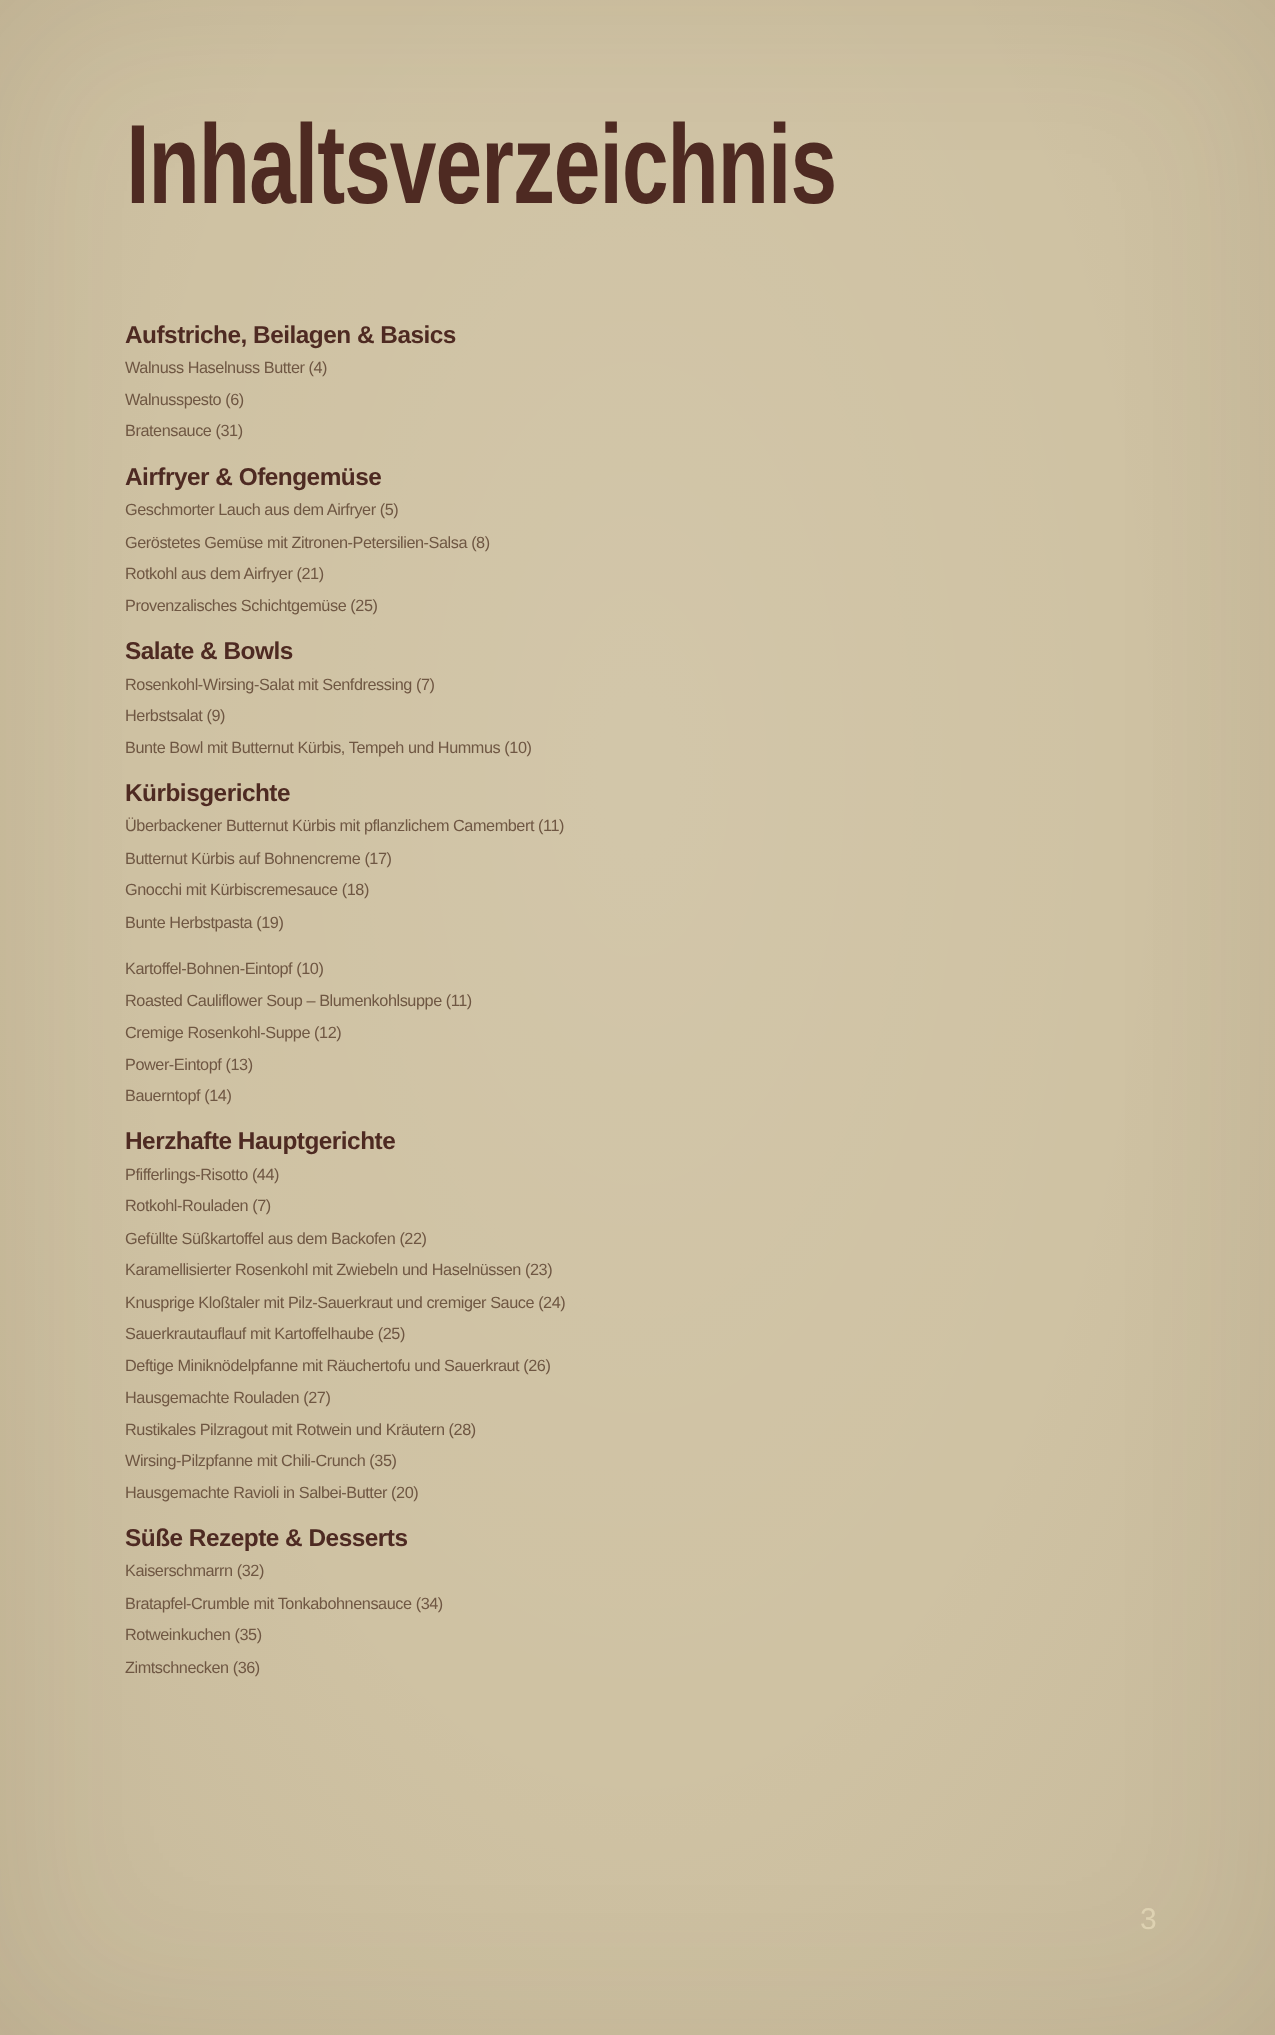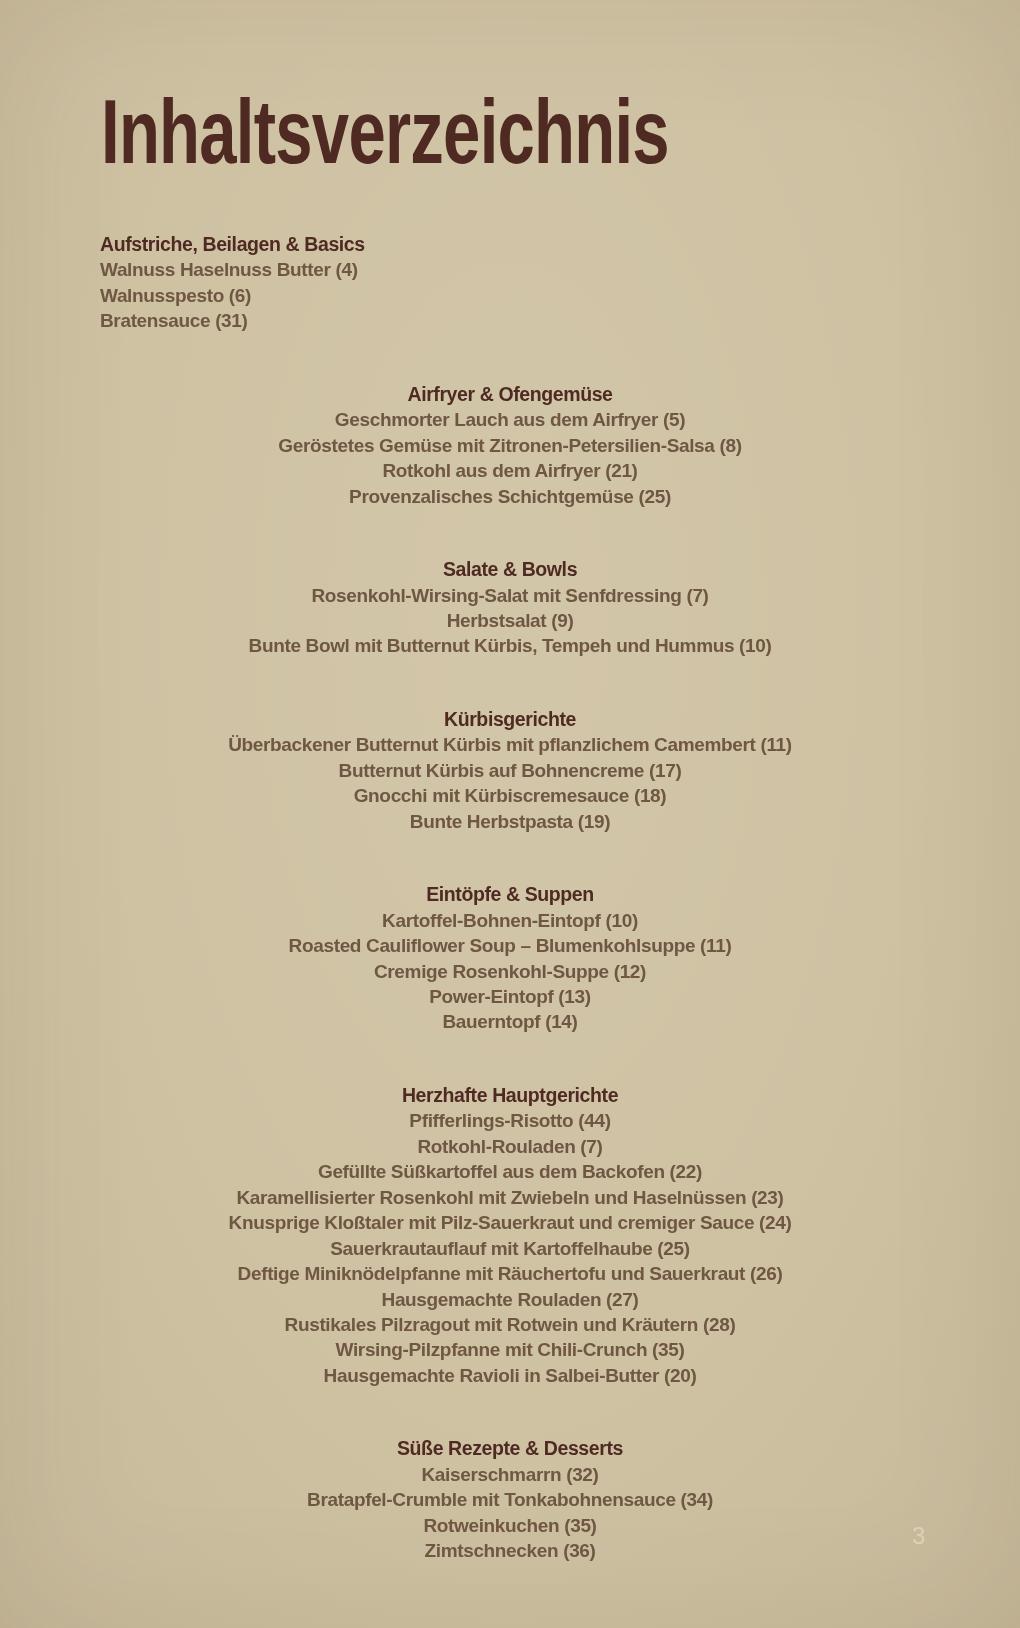--- a/index.html
+++ b/index.html
@@ -30,36 +30,36 @@
     font-weight: 700;
     letter-spacing: -1px;
     color: var(--heading, #4e2a22);
     transform: scaleX(0.745);
     transform-origin: 0 0;
     white-space: nowrap;
   }
   .toc {
     position: absolute;
     left: 100px;
-    top: 232px;
+    top: 256px;
     width: 820px;
   }
-  .section + .section { margin-top: 48px; text-align: center; }
+  .section + .section { margin-top: 12px; }
   .heading {
     font-size: 19.5px;
     line-height: 25.45px;
     font-weight: 700;
     letter-spacing: -0.4px;
     color: var(--heading, #4e2a22);
     white-space: nowrap;
   }
   .item {
-    font-size: 19px;
+    font-size: 13px;
     line-height: 25.45px;
-    font-weight: 700;
+    font-weight: 400;
     letter-spacing: -0.35px;
     color: var(--body, #6f5743);
     white-space: nowrap;
   }
   .pagenum {
     position: absolute;
     left: 912px;
     top: 1524px;
     font-size: 24px;
     line-height: 24px;
@@ -93,21 +93,20 @@
         <div class="item">Bunte Bowl mit Butternut Kürbis, Tempeh und Hummus (10)</div>
       </section>
       <section class="section">
         <div class="heading">Kürbisgerichte</div>
         <div class="item">Überbackener Butternut Kürbis mit pflanzlichem Camembert (11)</div>
         <div class="item">Butternut Kürbis auf Bohnencreme (17)</div>
         <div class="item">Gnocchi mit Kürbiscremesauce (18)</div>
         <div class="item">Bunte Herbstpasta (19)</div>
       </section>
       <section class="section">
-        <div class="heading">Eintöpfe &amp; Suppen</div>
         <div class="item">Kartoffel-Bohnen-Eintopf (10)</div>
         <div class="item">Roasted Cauliflower Soup – Blumenkohlsuppe (11)</div>
         <div class="item">Cremige Rosenkohl-Suppe (12)</div>
         <div class="item">Power-Eintopf (13)</div>
         <div class="item">Bauerntopf (14)</div>
       </section>
       <section class="section">
         <div class="heading">Herzhafte Hauptgerichte</div>
         <div class="item">Pfifferlings-Risotto (44)</div>
         <div class="item">Rotkohl-Rouladen (7)</div>

